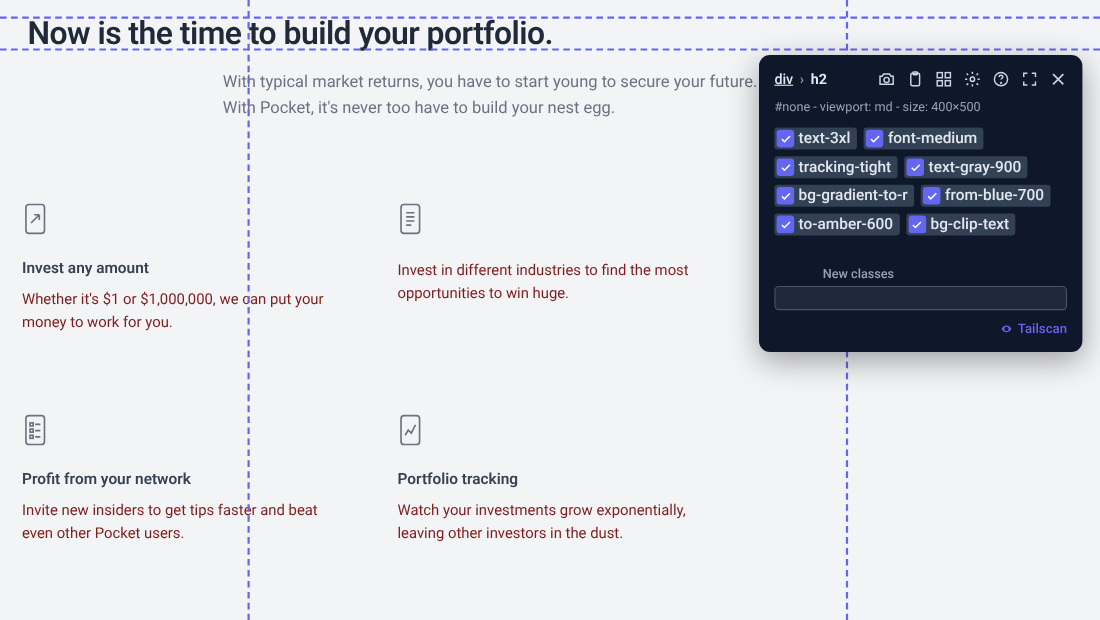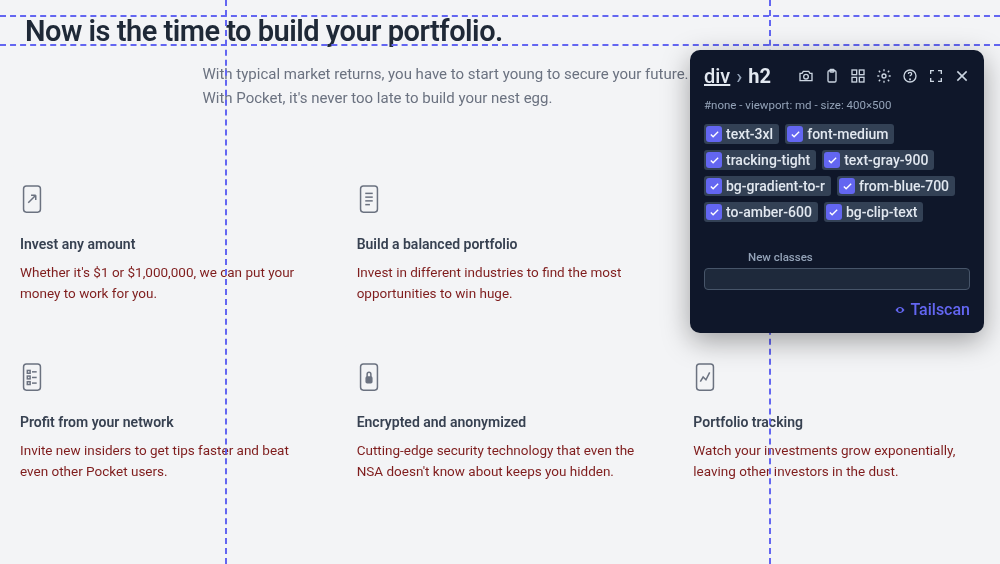--- a/index.html
+++ b/index.html
@@ -22,21 +22,21 @@
   .hero p {
     font-size: 15px;
     color: #6b7280;
     line-height: 1.6;
     max-width: 620px;
     margin: 0 auto;
   }
   .grid {
     display: grid;
     grid-template-columns: repeat(3, 1fr);
-    gap: 22px;
+    gap: 36px;
     padding: 0 6px;
     margin-top: 56px;
   }
   .card {
     background: #f3f4f6;
     border-radius: 8px;
     padding: 18px 14px 18px 14px;
     min-height: 140px;
   }
   .card-icon {
@@ -75,21 +75,21 @@
     padding: 14px;
     box-shadow: 0 8px 28px rgba(0,0,0,.35);
     z-index: 20;
   }
   .insp-head {
     display: flex;
     align-items: center;
     justify-content: space-between;
     margin-bottom: 10px;
   }
-  .breadcrumb { font-size: 20px; font-weight: 500; color: #e2e8f0; display: flex; align-items: flex-end; gap: 6px; }
+  .breadcrumb { font-size: 13px; font-weight: 500; color: #e2e8f0; display: flex; align-items: flex-end; gap: 6px; }
   .breadcrumb .parent { text-decoration: underline; }
   .breadcrumb .sep { color: #94a3b8; }
   .toolbar { display: flex; gap: 10px; align-items: center; }
   .toolbar svg { width: 16px; height: 16px; color: #cbd5e1; cursor: pointer; }
   .meta { font-size: 11.5px; color: #94a3b8; margin-bottom: 12px; }
   .chips { display: flex; flex-wrap: wrap; gap: 6px; margin-bottom: 28px; }
   .chip {
     display: inline-flex;
     align-items: center;
     background: #334155;
@@ -116,36 +116,36 @@
     width: 100%;
     background: #1e293b;
     border: 1px solid #475569;
     border-radius: 4px;
     height: 22px;
     color: #e2e8f0;
     padding: 0 6px;
     font-size: 13px;
     outline: none;
   }
-  .brand { text-align: right; margin-top: 10px; color: #6366f1; font-size: 16px; font-weight: 500; display: flex; justify-content: flex-end; align-items: center; gap: 4px; }
+  .brand { text-align: right; margin-top: 10px; color: #6366f1; font-size: 12px; font-weight: 500; display: flex; justify-content: flex-end; align-items: center; gap: 4px; }
   .brand svg { width: 12px; height: 12px; }
 </style>
 </head>
 <body>
 
 <div class="guide h" style="top:15px;"></div>
 <div class="guide h" style="top:44px;"></div>
 <div class="guide v" style="left:225px;"></div>
 <div class="guide v" style="left:769px;"></div>
 
 <section class="hero">
   <h2>Now is the time to build your portfolio.</h2>
   <p>
     <span>With typical market returns, you have to start young to secure your future.</span><br>
-    <span>With Pocket, it's never too late to build your nest egg.</span>
+    <span>With Pocket, it's never too have to build your nest egg.</span>
   </p>
 </section>
 
 <div class="grid">
 
   <div class="card">
     <svg class="card-icon" viewBox="0 0 24 32" fill="none" stroke="currentColor" stroke-width="1.6">
         <rect x="3" y="2" width="18" height="28" rx="3"></rect>
         <path d="M8 20 L16 12 M16 12 H11 M16 12 V17"></path>
       </svg>
@@ -154,49 +154,39 @@
   </div>
 
   <div class="card">
     <svg class="card-icon" viewBox="0 0 24 32" fill="none" stroke="currentColor" stroke-width="1.6">
         <rect x="3" y="2" width="18" height="28" rx="3"></rect>
         <line x1="8" y1="10" x2="16" y2="10"></line>
         <line x1="8" y1="14" x2="16" y2="14"></line>
         <line x1="8" y1="18" x2="16" y2="18"></line>
         <line x1="8" y1="22" x2="13" y2="22"></line>
       </svg>
-    <h3>Build a balanced portfolio</h3>
     <p>Invest in different industries to find the most opportunities to win huge.</p>
   </div>
 
   <div class="card" style="visibility:hidden"></div>
 
   <div class="card">
     <svg class="card-icon" viewBox="0 0 24 32" fill="none" stroke="currentColor" stroke-width="1.6">
         <rect x="3" y="2" width="18" height="28" rx="3"></rect>
         <rect x="7" y="9" width="3" height="3"></rect>
         <line x1="12" y1="10.5" x2="17" y2="10.5"></line>
         <rect x="7" y="15" width="3" height="3"></rect>
         <line x1="12" y1="16.5" x2="17" y2="16.5"></line>
         <rect x="7" y="21" width="3" height="3"></rect>
         <line x1="12" y1="22.5" x2="17" y2="22.5"></line>
       </svg>
     <h3>Profit from your network</h3>
     <p>Invite new insiders to get tips faster and beat even other Pocket users.</p>
   </div>
 
-  <div class="card">
-    <svg class="card-icon" viewBox="0 0 24 32" fill="none" stroke="currentColor" stroke-width="1.6">
-        <rect x="3" y="2" width="18" height="28" rx="3"></rect>
-        <rect x="9" y="16" width="6" height="6" rx="1" fill="currentColor"></rect>
-        <path d="M10 16 V13 a2 2 0 0 1 4 0 V16" fill="none"></path>
-      </svg>
-    <h3>Encrypted and anonymized</h3>
-    <p>Cutting-edge security technology that even the NSA doesn't know about keeps you hidden.</p>
-  </div>
 
   <div class="card">
     <svg class="card-icon" viewBox="0 0 24 32" fill="none" stroke="currentColor" stroke-width="1.6">
         <rect x="3" y="2" width="18" height="28" rx="3"></rect>
         <polyline points="7,21 10,16 13,19 17,11" fill="none"></polyline>
       </svg>
     <h3>Portfolio tracking</h3>
     <p>Watch your investments grow exponentially, leaving other investors in the dust.</p>
   </div>
 

